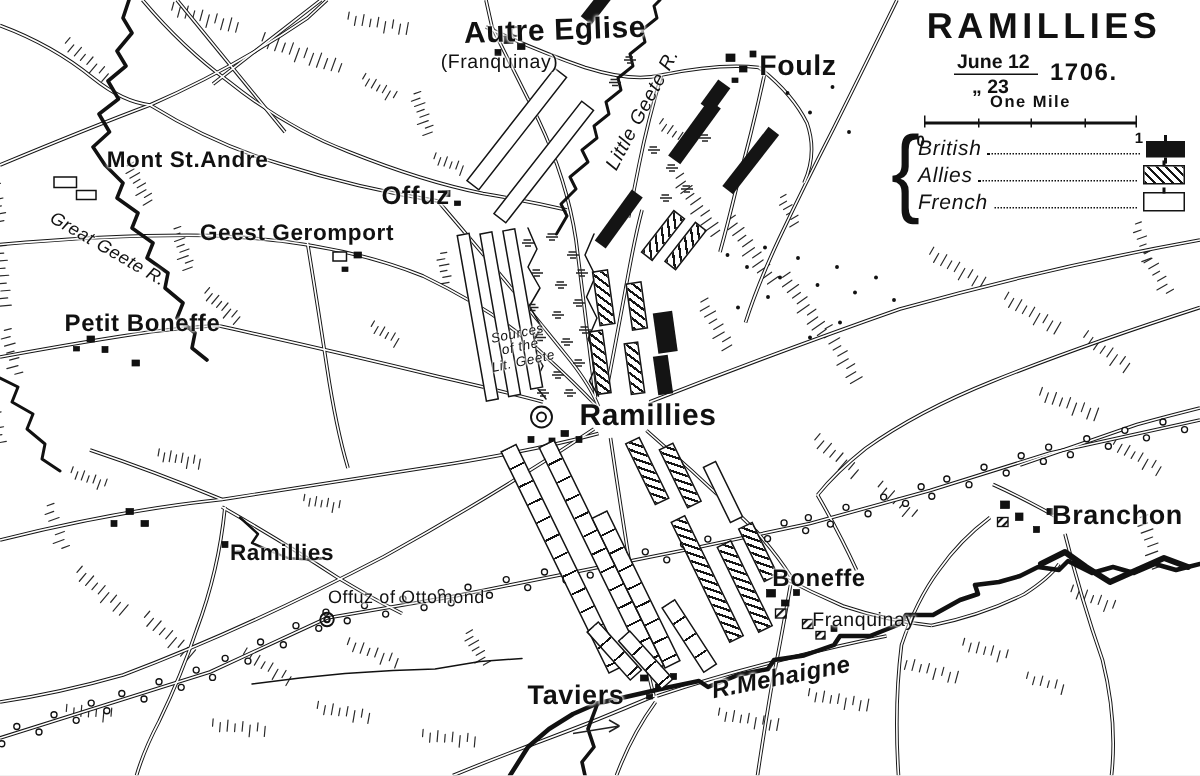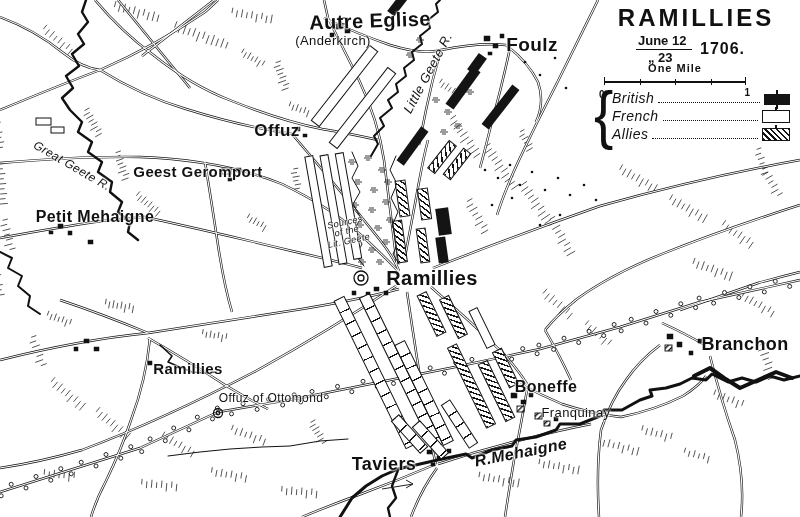--- a/index.html
+++ b/index.html
@@ -31,21 +31,21 @@
     position:absolute;transform:translate(-50%,-50%);font-weight:700;letter-spacing:.4px;
     white-space:pre-line;text-align:center;line-height:1.05;color:#111;
     text-shadow:0 0 2px #fff,0 0 2px #fff,0 0 3px #fff;
   }
   .titleblock{position:absolute;left:596px;top:4px;width:200px;z-index:4;color:#111;}
   .tb-title{font-size:24px;font-weight:700;letter-spacing:3px;text-align:center;}
   .tb-dates{position:absolute;left:40px;top:29px;font-size:13px;font-weight:700;}
   .tb-d1{border-bottom:1.6px solid #111;padding:0 6px 1px 2px;}
   .tb-d2{padding-left:12px;}
   .tb-year{position:absolute;left:104px;top:36px;font-size:16px;font-weight:700;letter-spacing:1px;}
-  .scale{position:absolute;left:8px;top:58px;width:142px;height:30px;}
+  .scale{position:absolute;left:20px;top:58px;width:142px;height:30px;}
   .scale-label{text-align:center;font-size:11px;font-weight:700;letter-spacing:1px;}
   .scale-bar{position:relative;height:8px;margin-top:3px;}
   .scale-line{position:absolute;left:0;right:0;top:4px;height:1.6px;background:#111;}
   .scale-tick{position:absolute;width:1.4px;background:#111;}
   .scale-zero{position:absolute;left:-5px;top:12px;font-size:10px;font-weight:700;}
   .scale-one{position:absolute;right:-4px;top:10px;font-size:10px;font-weight:700;}
   .legend{position:absolute;left:598px;top:88px;width:192px;z-index:4;}
   .legend-brace{position:absolute;left:-4px;top:-2px;font-size:58px;font-weight:400;transform:scaleY(1.12);line-height:58px;color:#111;}
   .legend-rows{margin-left:14px;}
   .legend-row{display:flex;align-items:flex-end;height:18px;}
@@ -398,26 +398,27 @@
       <div class="fm british" style="left: 392.5px; top: -6px; width: 9px; height: 22px; transform: rotate(38deg);"></div>
       <div class="fm british" style="left: 472px; top: 54px; width: 10px; height: 20px; transform: rotate(36deg);"></div>
       <div class="fm british" style="left: 458px; top: 65px; width: 10px; height: 46px; transform: rotate(36deg);"></div>
       <div class="fm british" style="left: 495.5px; top: 82px; width: 9px; height: 50px; transform: rotate(38deg);"></div>
       <div class="fm british" style="left: 407.5px; top: 125px; width: 9px; height: 42px; transform: rotate(36deg);"></div>
       <div class="fm british" style="left: 436.5px; top: 207.5px; width: 13px; height: 27px; transform: rotate(-8deg);"></div>
       <div class="fm british" style="left: 437px; top: 237px; width: 10px; height: 26px; transform: rotate(-8deg);"></div>
     </div>
   <div id="labels">
       <div class="place" style="left: 370px; top: 21px; font-size: 20px; transform: translate(-50%, -50%) rotate(-2deg);">Autre Eglise</div>
-      <div class="place" style="left: 333px; top: 41px; font-size: 13px; font-weight: 400; transform: translate(-50%, -50%) rotate(0deg);">(Anderkirch)</div>
+      <div class="place" style="left: 333px; top: 41px; font-size: 13px; font-weight: 400; transform: translate(-50%, -50%) rotate(0deg);">(Franquinay)</div>
       <div class="place" style="left: 532px; top: 45px; font-size: 19px; transform: translate(-50%, -50%) rotate(0deg);">Foulz</div>
+      <div class="place" style="left: 125px; top: 107px; font-size: 15px; transform: translate(-50%, -50%) rotate(0deg);">Mont St.Andre</div>
       <div class="place" style="left: 277px; top: 131px; font-size: 17px; transform: translate(-50%, -50%) rotate(0deg);">Offuz</div>
-      <div class="place" style="left: 198px; top: 172px; font-size: 15px; transform: translate(-50%, -50%) rotate(0deg);">Geest Geromport</div>
+      <div class="place" style="left: 198px; top: 156px; font-size: 15px; transform: translate(-50%, -50%) rotate(0deg);">Geest Geromport</div>
       <div class="place" style="left: 72px; top: 166px; font-size: 12px; font-weight: 400; font-style: italic; transform: translate(-50%, -50%) rotate(30deg);">Great Geete R.</div>
-      <div class="place" style="left: 95px; top: 217px; font-size: 16px; transform: translate(-50%, -50%) rotate(0deg);">Petit Mehaigne</div>
+      <div class="place" style="left: 95px; top: 217px; font-size: 16px; transform: translate(-50%, -50%) rotate(0deg);">Petit Boneffe</div>
       <div class="place" style="left: 347px; top: 232px; font-size: 9px; font-weight: 400; font-style: italic; transform: translate(-50%, -50%) rotate(-12deg);">Sources
 of the
 Lit. Geete</div>
       <div class="place" style="left: 428px; top: 73px; font-size: 13px; font-weight: 400; font-style: italic; transform: translate(-50%, -50%) rotate(-62deg);">Little Geete R.</div>
       <div class="place" style="left: 432px; top: 278px; font-size: 20px; transform: translate(-50%, -50%) rotate(0deg);">Ramillies</div>
       <div class="place" style="left: 188px; top: 369px; font-size: 15px; transform: translate(-50%, -50%) rotate(0deg);">Ramillies</div>
       <div class="place" style="left: 271px; top: 398px; font-size: 12px; font-weight: 400; transform: translate(-50%, -50%) rotate(0deg);">Offuz of Ottomond</div>
       <div class="place" style="left: 546px; top: 387px; font-size: 16px; transform: translate(-50%, -50%) rotate(0deg);">Boneffe</div>
       <div class="place" style="left: 576px; top: 413px; font-size: 13px; font-weight: 400; transform: translate(-50%, -50%) rotate(0deg);">Franquinay</div>
       <div class="place" style="left: 745px; top: 344px; font-size: 18px; transform: translate(-50%, -50%) rotate(0deg);">Branchon</div>
@@ -449,24 +450,24 @@
 
   <div class="legend">
     <div class="legend-brace">{</div>
     <div class="legend-rows">
       <div class="legend-row">
         <span class="legend-label">British</span>
         <span class="legend-leader"></span>
         <span class="swatch british"></span>
       </div>
       <div class="legend-row">
+        <span class="legend-label">Allies</span>
+        <span class="legend-leader"></span>
+        <span class="swatch allies"></span>
+      </div>
+      <div class="legend-row">
         <span class="legend-label">French</span>
         <span class="legend-leader"></span>
         <span class="swatch french"></span>
-      </div>
-      <div class="legend-row">
-        <span class="legend-label">Allies</span>
-        <span class="legend-leader"></span>
-        <span class="swatch allies"></span>
       </div>
     </div>
   </div>
 </div>
 
 </body></html>

